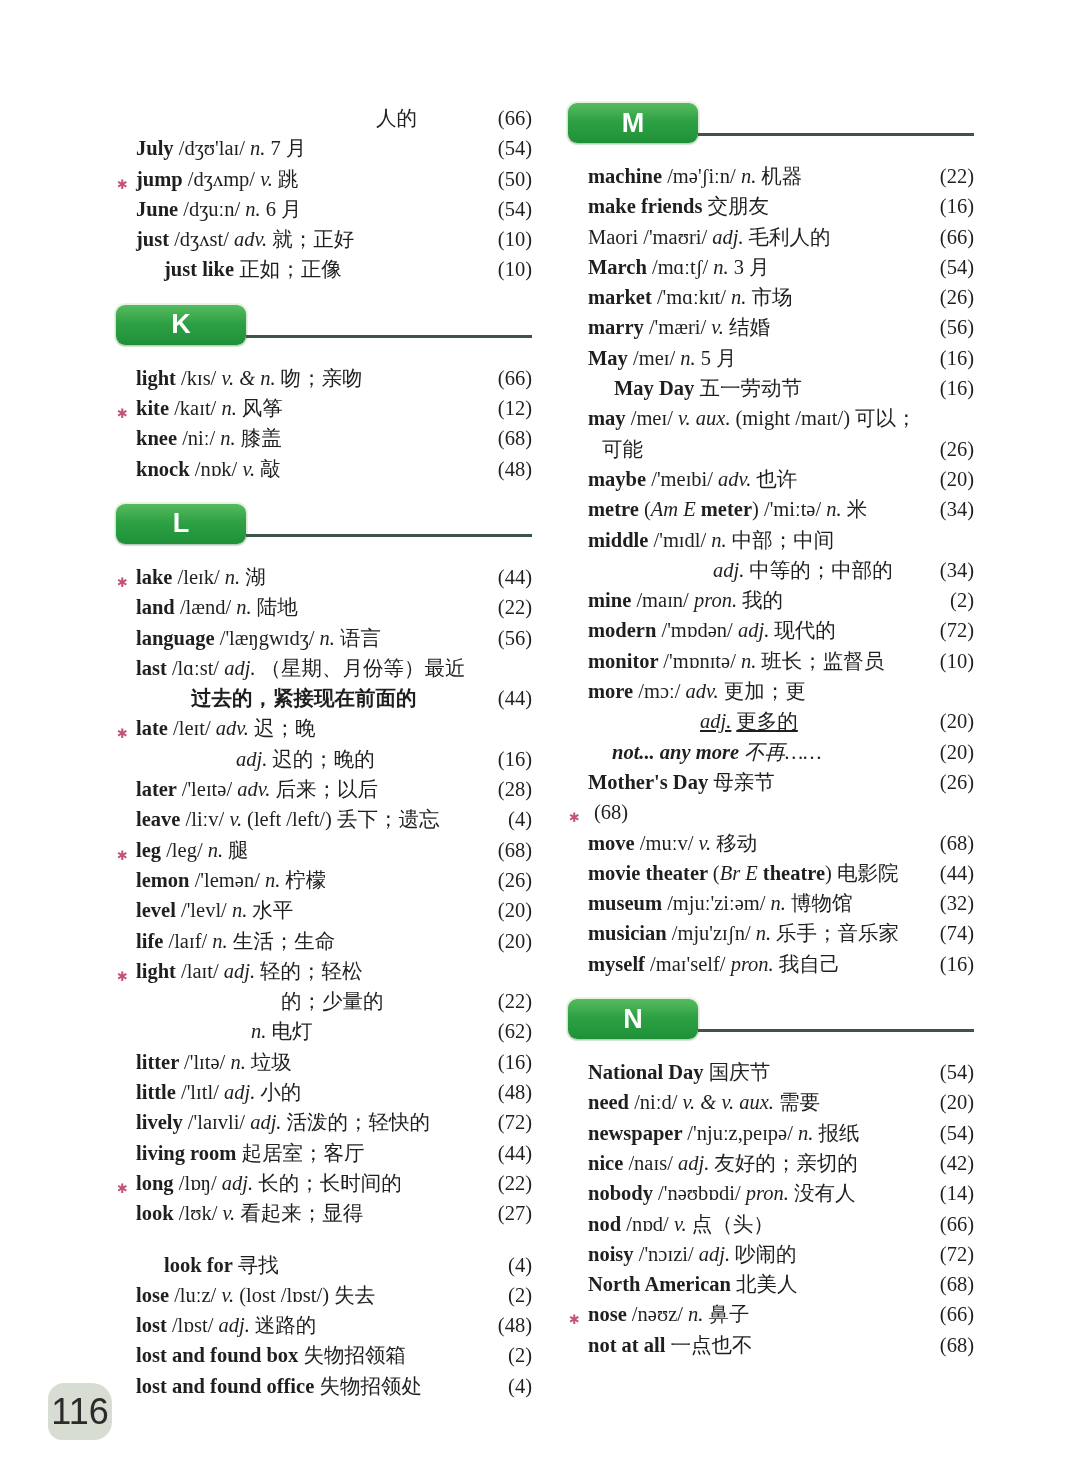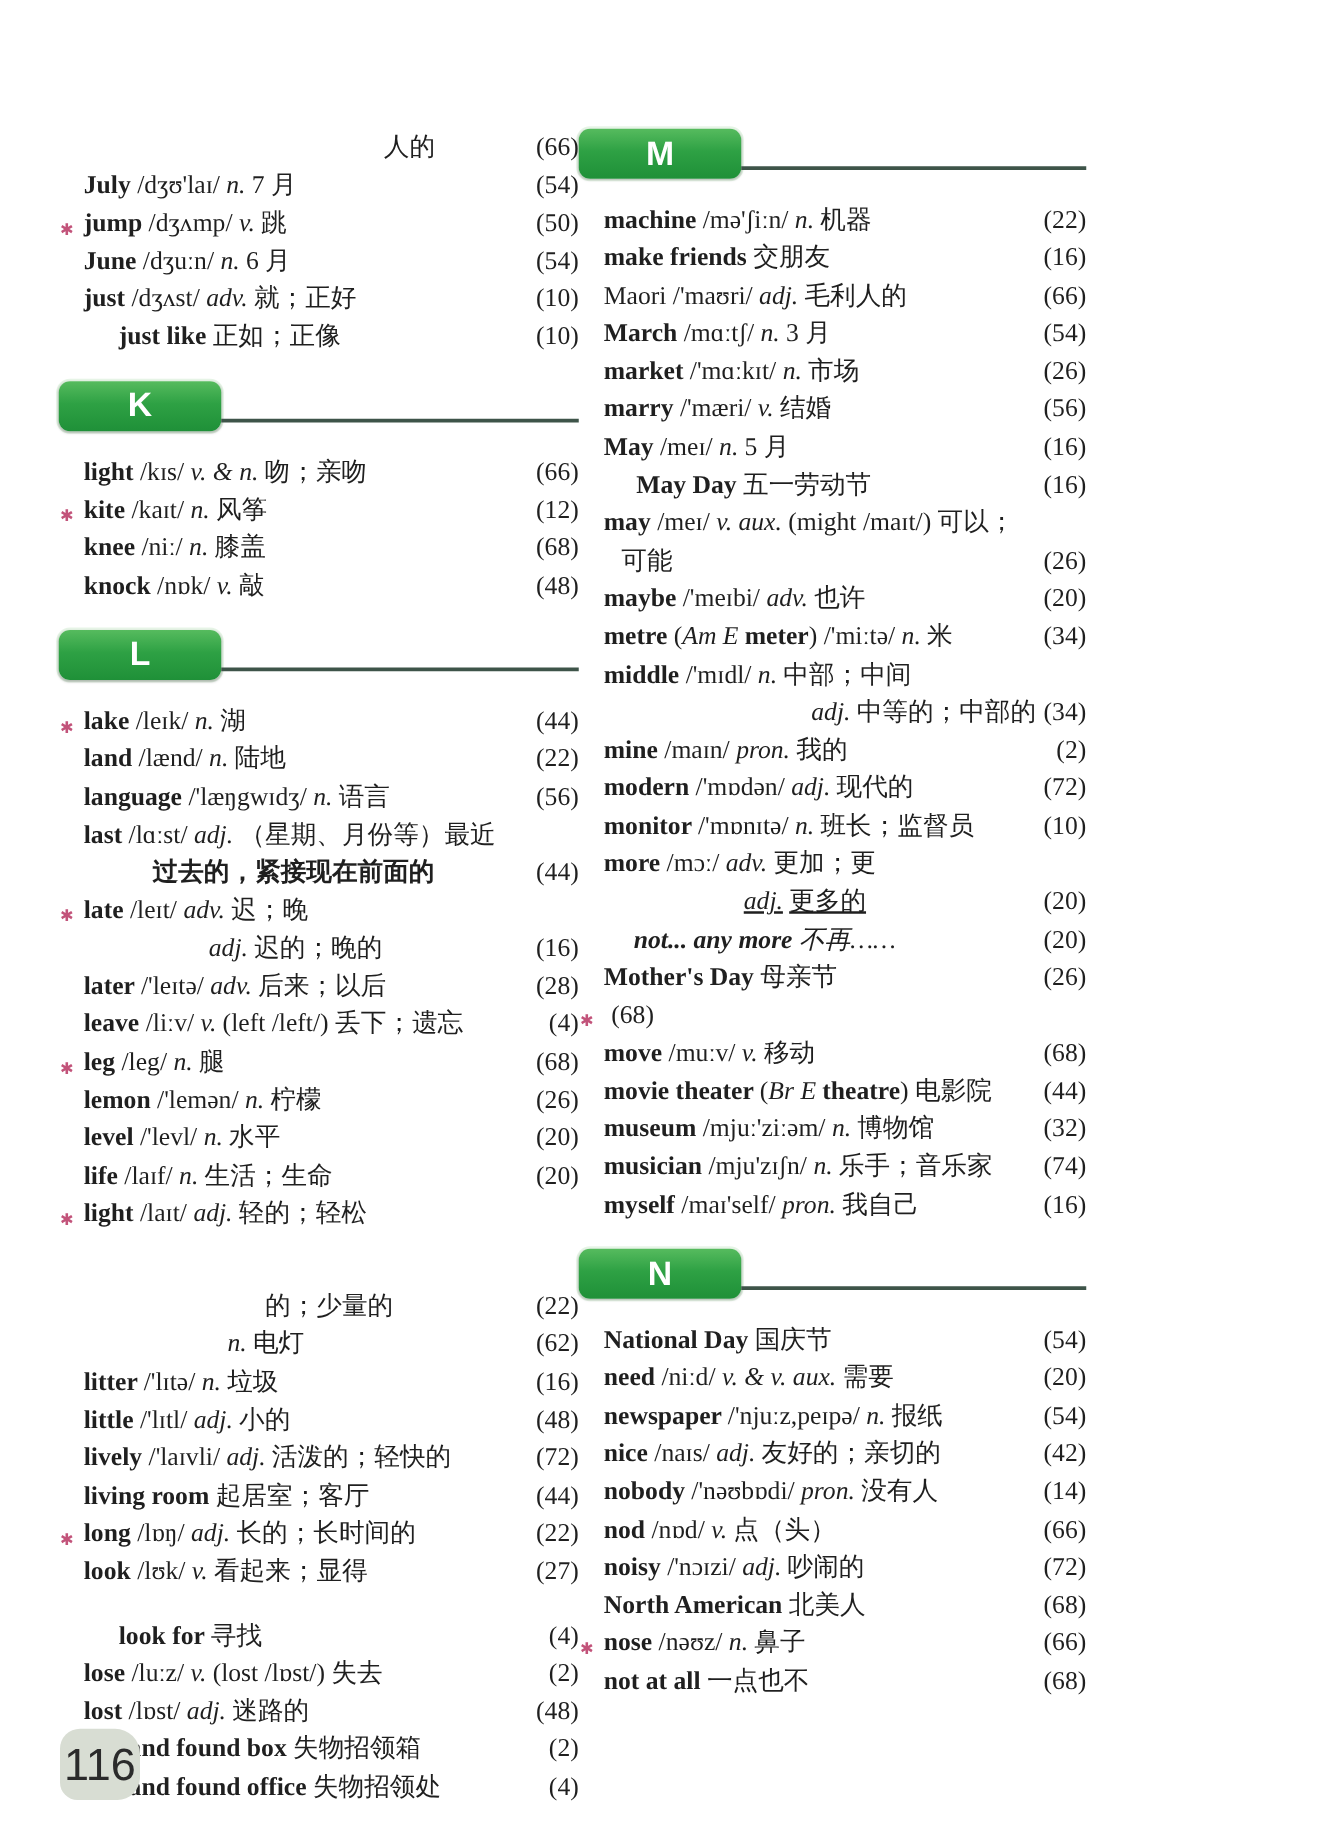--- a/index.html
+++ b/index.html
@@ -2,21 +2,21 @@
 <html style="--green-top: #56bb5e; --green-mid: #2ea144; --green-bot: #1f9038; --rule: #3e5449; --star: #c2537a; --badge-bg: #d8ddd3;"><head>
 <meta charset="utf-8">
 <style>
   :root{
     --green-top:#56bb5e; --green-mid:#2ea144; --green-bot:#1f9038;
     --rule:#3e5449; --star:#c2537a; --badge-bg:#d8ddd3; --ink:#1f1f1f;
   }
   html,body{margin:0;padding:0;background:#ffffff;}
   body{width:1066px;height:1474px;font-family:"Liberation Serif","DejaVu Serif",serif;color:var(--ink);}
   .page{position:relative;width:1066px;height:1474px;overflow:hidden;background:#ffffff;}
-  .columns{display:flex;padding:103px 0 0 47px;}
+  .columns{display:flex;padding:103px 0 0 116px;gap:36px;}
   .col{width:416px;flex:0 0 auto;}
   .col.right{width:406px;}
   .line{position:relative;display:flex;align-items:baseline;padding-left:20px;line-height:30.3px;font-size:20.5px;white-space:nowrap;}
   .star{position:absolute;left:1px;top:6px;color:var(--star);font-size:13px;font-family:"DejaVu Sans",sans-serif;}
   .text{flex:1 1 auto;min-width:0;}
   .pg{flex:0 0 auto;margin-left:6px;}
   .s-b{font-weight:bold;}
   .s-i{font-style:italic;margin-right:5px;}
   .section{display:flex;align-items:flex-end;height:40px;margin:20px 0 18px 0;}
   .section:first-child{margin-top:0;}
@@ -141,21 +141,21 @@
         </div>
         <div class="line">
           <span class="text"><span class="s-b">life </span><span class="s-r">/laɪf/ </span><span class="s-i">n.</span><span class="s-r">生活；生命</span></span>
           <span class="pg">(20)</span>
         </div>
         <div class="line">
           <span class="star">✱</span>
           <span class="text"><span class="s-b">light </span><span class="s-r">/laɪt/ </span><span class="s-i">adj.</span><span class="s-r">轻的；轻松</span></span>
         </div>
         <div class="line">
-          <span class="text" style="padding-left: 145px; margin-top: 44px;"><span class="s-r">的；少量的</span></span>
+          <span class="text" style="padding-left: 145px;"><span class="s-r">的；少量的</span></span>
           <span class="pg">(22)</span>
         </div>
         <div class="line">
           <span class="text" style="padding-left: 115px;"><span class="s-i">n.</span><span class="s-r">电灯</span></span>
           <span class="pg">(62)</span>
         </div>
         <div class="line">
           <span class="text"><span class="s-b">litter </span><span class="s-r">/'lɪtə/ </span><span class="s-i">n.</span><span class="s-r">垃圾</span></span>
           <span class="pg">(16)</span>
         </div>
@@ -252,21 +252,21 @@
           <span class="pg">(20)</span>
         </div>
         <div class="line">
           <span class="text"><span class="s-b">metre </span><span class="s-r">(</span><span class="s-i">Am E</span><span class="s-b">meter</span><span class="s-r">) /'miːtə/ </span><span class="s-i">n.</span><span class="s-r">米</span></span>
           <span class="pg">(34)</span>
         </div>
         <div class="line">
           <span class="text"><span class="s-b">middle </span><span class="s-r">/'mɪdl/ </span><span class="s-i">n.</span><span class="s-r">中部；中间</span></span>
         </div>
         <div class="line">
-          <span class="text" style="padding-left: 125px; text-align: right;"><span class="s-i">adj.</span><span class="s-r">中等的；中部的</span></span>
+          <span class="text" style="padding-left: 125px;"><span class="s-i">adj.</span><span class="s-r">中等的；中部的</span></span>
           <span class="pg">(34)</span>
         </div>
         <div class="line">
           <span class="text"><span class="s-b">mine </span><span class="s-r">/maɪn/ </span><span class="s-i">pron.</span><span class="s-r">我的</span></span>
           <span class="pg">(2)</span>
         </div>
         <div class="line">
           <span class="text"><span class="s-b">modern </span><span class="s-r">/'mɒdən/ </span><span class="s-i">adj.</span><span class="s-r">现代的</span></span>
           <span class="pg">(72)</span>
         </div>

